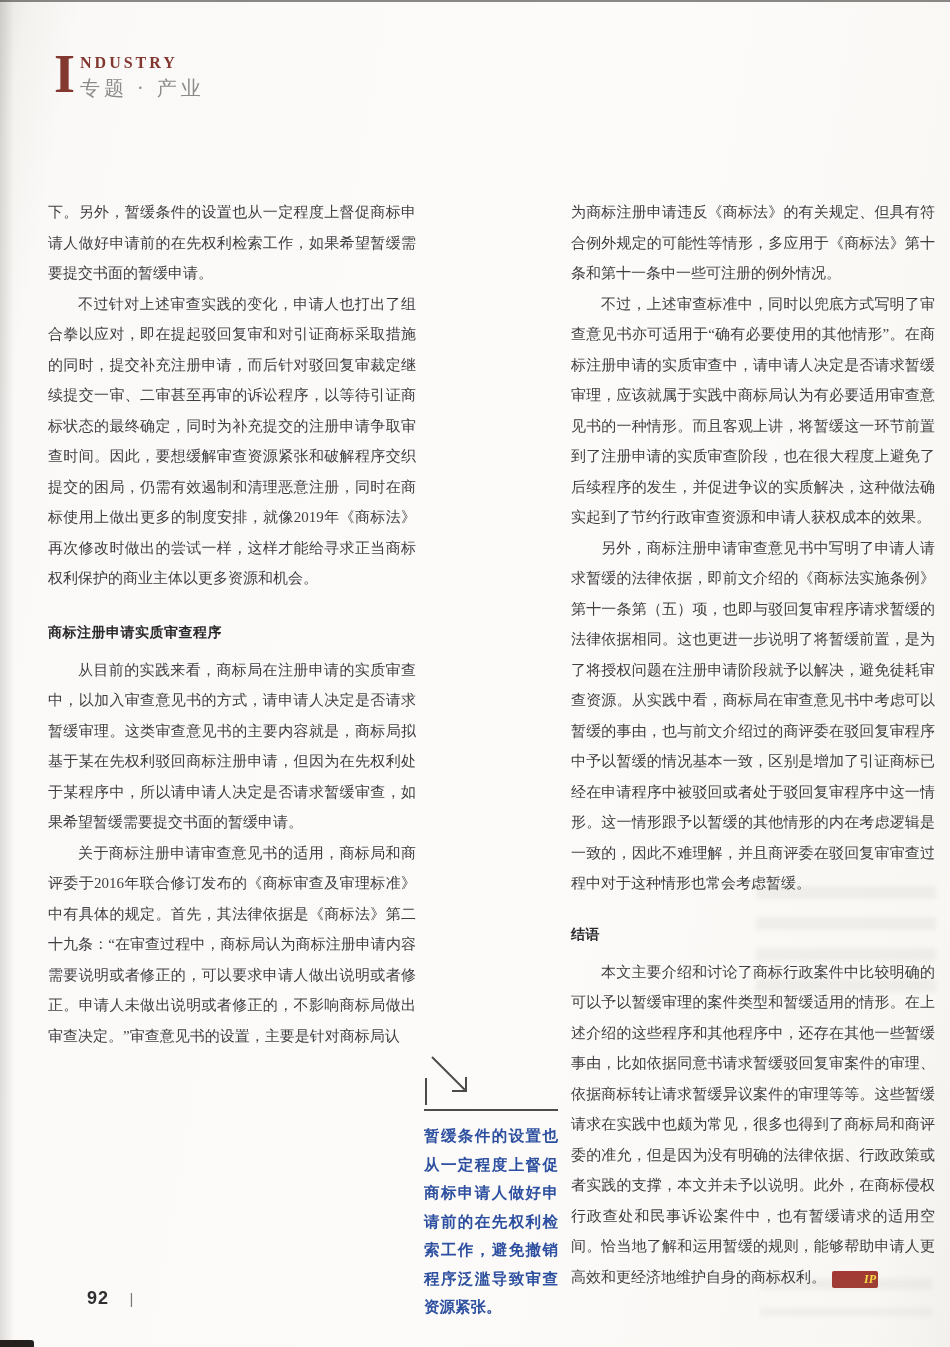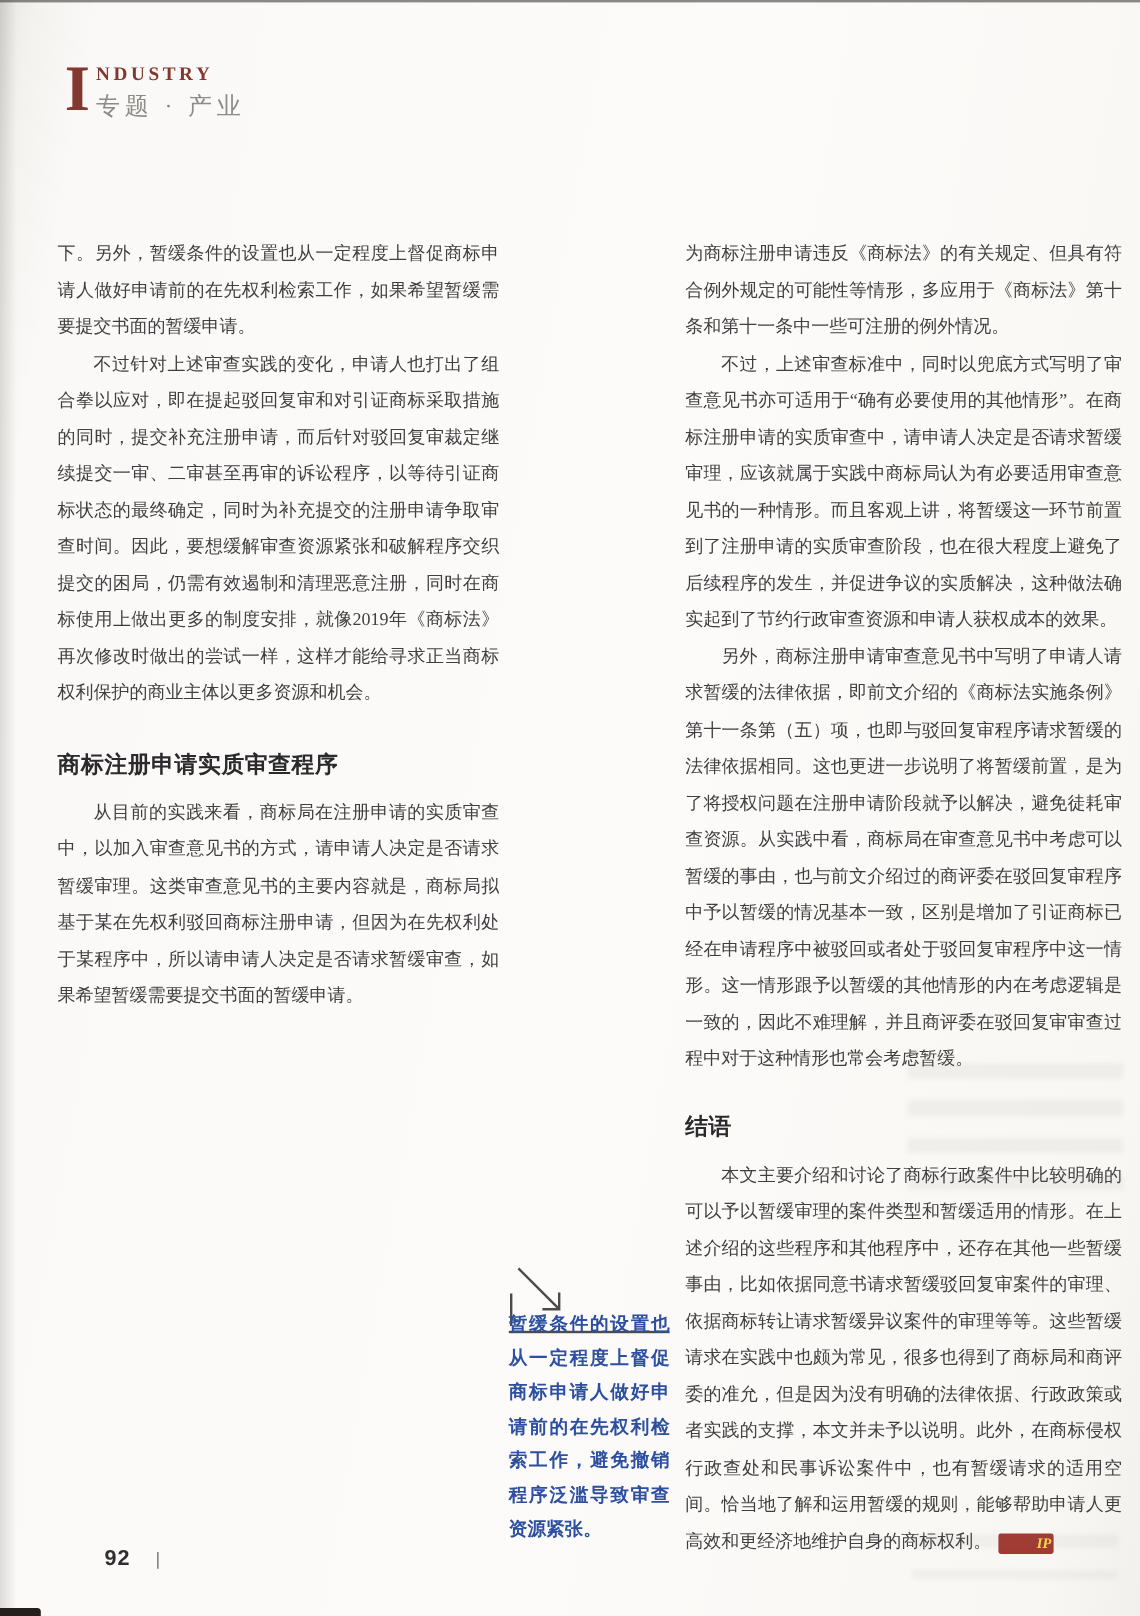--- a/index.html
+++ b/index.html
@@ -25,29 +25,29 @@
   .col{position:absolute;top:197px;}
   .col-left{left:48px;width:368px;}
   .col-right{left:571px;width:364px;}
   .body-p{
     margin:0;font-size:15px;line-height:30.5px;text-align:justify;text-justify:inter-ideograph;
     word-break:break-all;color:#403e40;
   }
   .ind{text-indent:2em;}
   .sec-heading{
     font-family:"Liberation Sans","DejaVu Sans",sans-serif;
-    font-size:19px;font-weight:bold;color:#2a292c;margin:30px 0 13px 0;letter-spacing:.5px;
+    font-size:14px;font-weight:bold;color:#2a292c;margin:30px 0 13px 0;letter-spacing:.5px;
   }
   .sec-heading.conclusion{margin-top:27px;}
 
   
   .pq-arrow{position:absolute;left:424px;top:1054px;width:52px;height:52px;}
   .pq-rule{position:absolute;left:424px;top:1109px;width:134px;height:2px;background:#4d4b49;}
   .pq-text{
-    position:absolute;left:424px;top:1090px;width:134px;margin:0;
+    position:absolute;left:424px;top:1122px;width:134px;margin:0;
     font-family:"Liberation Sans","DejaVu Sans",sans-serif;
     font-size:15.5px;line-height:28.5px;font-weight:bold;color:#2d4f9f;
     text-align:justify;text-justify:inter-ideograph;word-break:break-all;
   }
 
   .end-mark{
     display:inline-block;min-width:20px;height:17px;line-height:17px;margin-left:6px;
     background:#a23a32;color:#fde047;font-family:"Liberation Serif",serif;
     font-style:italic;font-weight:bold;font-size:12px;text-align:center;
     border-radius:2px;vertical-align:-1px;padding:0 2px;
@@ -78,20 +78,21 @@
       <div class="mag-title">NDUSTRY</div>
       <div class="mag-sub">专题 · 产业</div>
     </div>
   </header>
 
   <section class="col col-left">
     <p class="body-p">下。另外，暂缓条件的设置也从一定程度上督促商标申请人做好申请前的在先权利检索工作，如果希望暂缓需要提交书面的暂缓申请。</p>
     <p class="body-p ind">不过针对上述审查实践的变化，申请人也打出了组合拳以应对，即在提起驳回复审和对引证商标采取措施的同时，提交补充注册申请，而后针对驳回复审裁定继续提交一审、二审甚至再审的诉讼程序，以等待引证商标状态的最终确定，同时为补充提交的注册申请争取审查时间。因此，要想缓解审查资源紧张和破解程序交织提交的困局，仍需有效遏制和清理恶意注册，同时在商标使用上做出更多的制度安排，就像2019年《商标法》再次修改时做出的尝试一样，这样才能给寻求正当商标权利保护的商业主体以更多资源和机会。</p>
     <h2 class="sec-heading">商标注册申请实质审查程序</h2>
     <p class="body-p ind">从目前的实践来看，商标局在注册申请的实质审查中，以加入审查意见书的方式，请申请人决定是否请求暂缓审理。这类审查意见书的主要内容就是，商标局拟基于某在先权利驳回商标注册申请，但因为在先权利处于某程序中，所以请申请人决定是否请求暂缓审查，如果希望暂缓需要提交书面的暂缓申请。</p>
+    <p class="body-p ind">关于商标注册申请审查意见书的适用，商标局和商评委于2016年联合修订发布的《商标审查及审理标准》中有具体的规定。首先，其法律依据是《商标法》第二十九条：“在审查过程中，商标局认为商标注册申请内容需要说明或者修正的，可以要求申请人做出说明或者修正。申请人未做出说明或者修正的，不影响商标局做出审查决定。”审查意见书的设置，主要是针对商标局认</p>
   </section>
 
   <div class="pq-arrow">
     <svg width="52" height="52" viewBox="0 0 52 52">
       <line x1="2" y1="24" x2="2" y2="51" stroke="#4d4b49" stroke-width="2"></line>
       <line x1="8" y1="3" x2="42" y2="37" stroke="#4d4b49" stroke-width="2"></line>
       <polyline points="42,23 42,37 28,37" fill="none" stroke="#4d4b49" stroke-width="2"></polyline>
     </svg>
   </div>
   <div class="pq-rule"></div>

